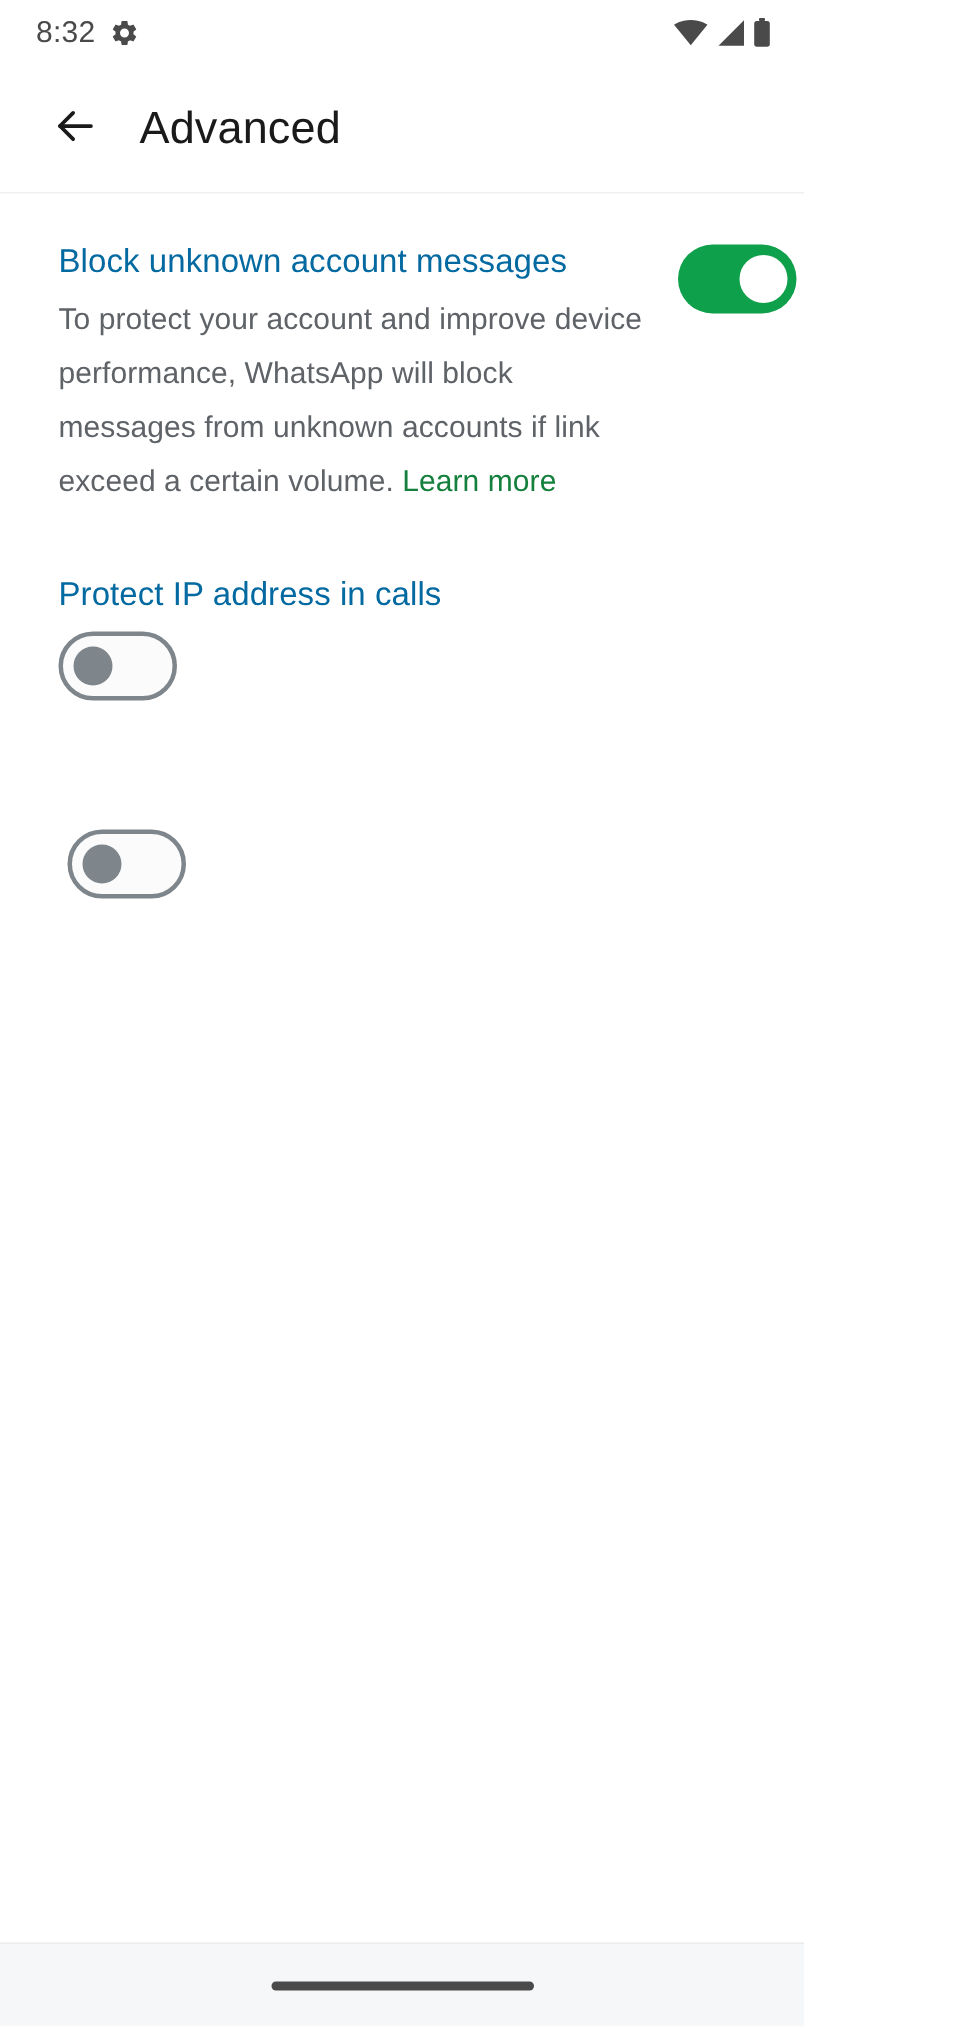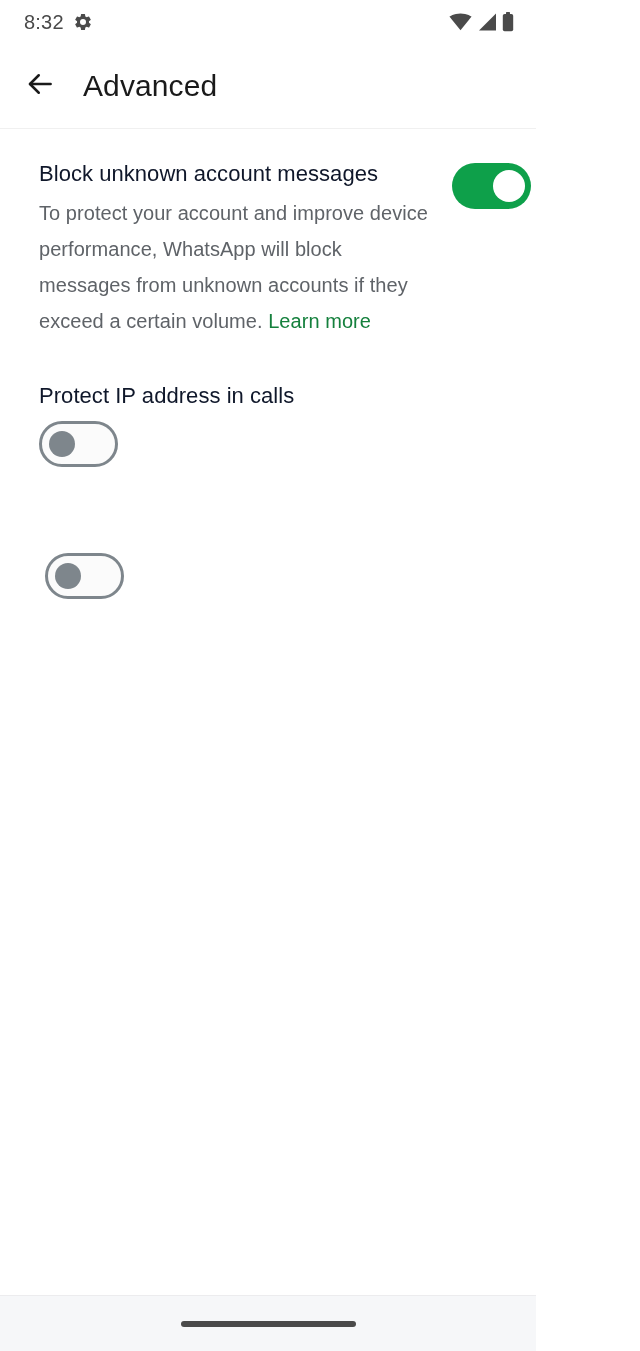--- a/index.html
+++ b/index.html
@@ -73,21 +73,21 @@
   .sb-icon { display:block; }
 
   
   .app-bar {
     position:relative;
     z-index:2;
     height:85px;
     flex:0 0 85px;
     display:flex;
     align-items:center;
-    padding-left:17px;
+    padding-left:27px;
     background:#ffffff;
     border-bottom:1px solid #f0f0f0;
   }
   .back-button {
     width:46px;
     height:46px;
     display:flex;
     align-items:center;
     justify-content:center;
     flex:0 0 46px;
@@ -120,21 +120,21 @@
   .setting-row.r2 { padding-top:42px;flex-direction:column; }
   .setting-row.r3 { padding-top:42px; }
 
   .setting-text {
     flex:1 1 auto;
     max-width:440px;
     padding-right:10px;
   }
   .setting-title {
     font-size:22px;
-    color:#0f172a;
+    color:#0369a1;
     line-height:30px;
     letter-spacing:0.05px;
     margin-bottom:6px;
   }
   .setting-desc {
     font-size:20px;
     color:#5f6368;
     line-height:36px;
     letter-spacing:0.05px;
   }
@@ -250,21 +250,21 @@
       </span>
     </div>
     <div class="app-title">Advanced</div>
   </div>
 
   <div class="content">
 
     <div class="setting-row r1">
       <div class="setting-text">
         <div class="setting-title">Block unknown account messages</div>
-        <div class="setting-desc"><span>To protect your account and improve device performance, WhatsApp will block messages from unknown accounts if they exceed a certain volume. </span><span class="learn-more">Learn more</span></div>
+        <div class="setting-desc"><span>To protect your account and improve device performance, WhatsApp will block messages from unknown accounts if link exceed a certain volume. </span><span class="learn-more">Learn more</span></div>
       </div>
       <div class="toggle-wrap">
         <div class="toggle on">
           <div class="knob"></div>
         </div>
       </div>
     </div>
 
     <div class="setting-row r2">
       <div class="setting-text">

